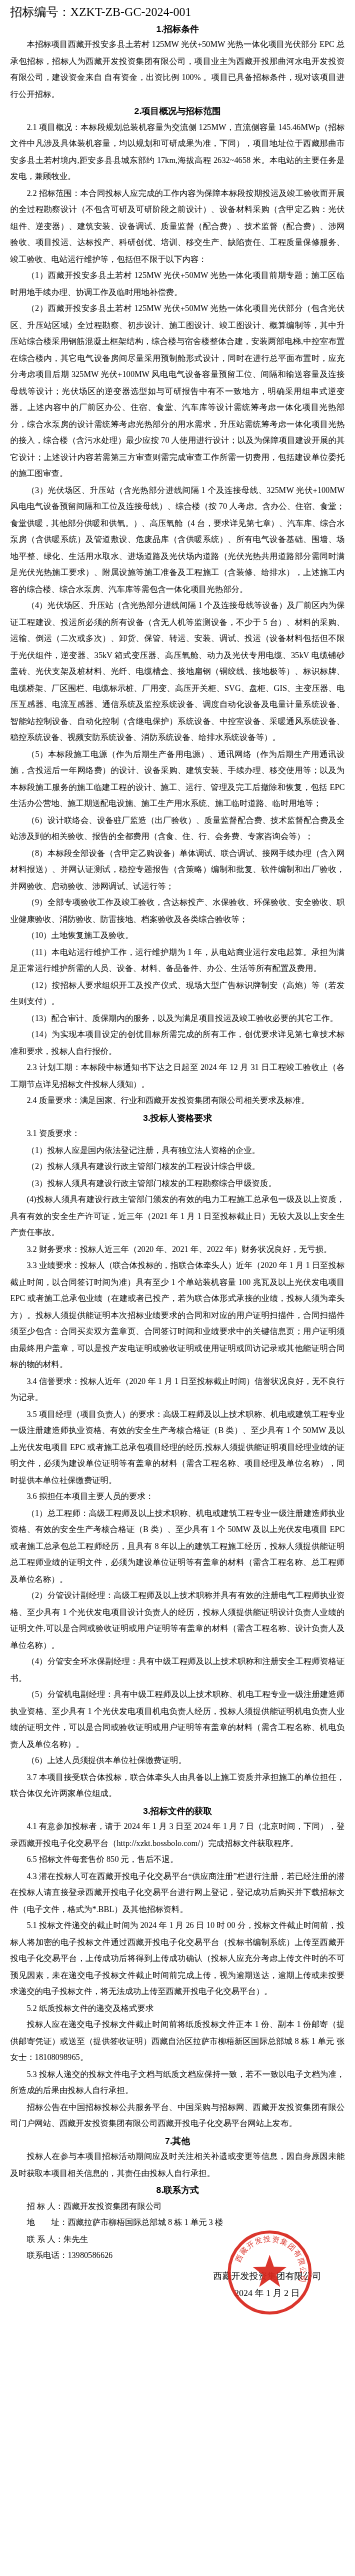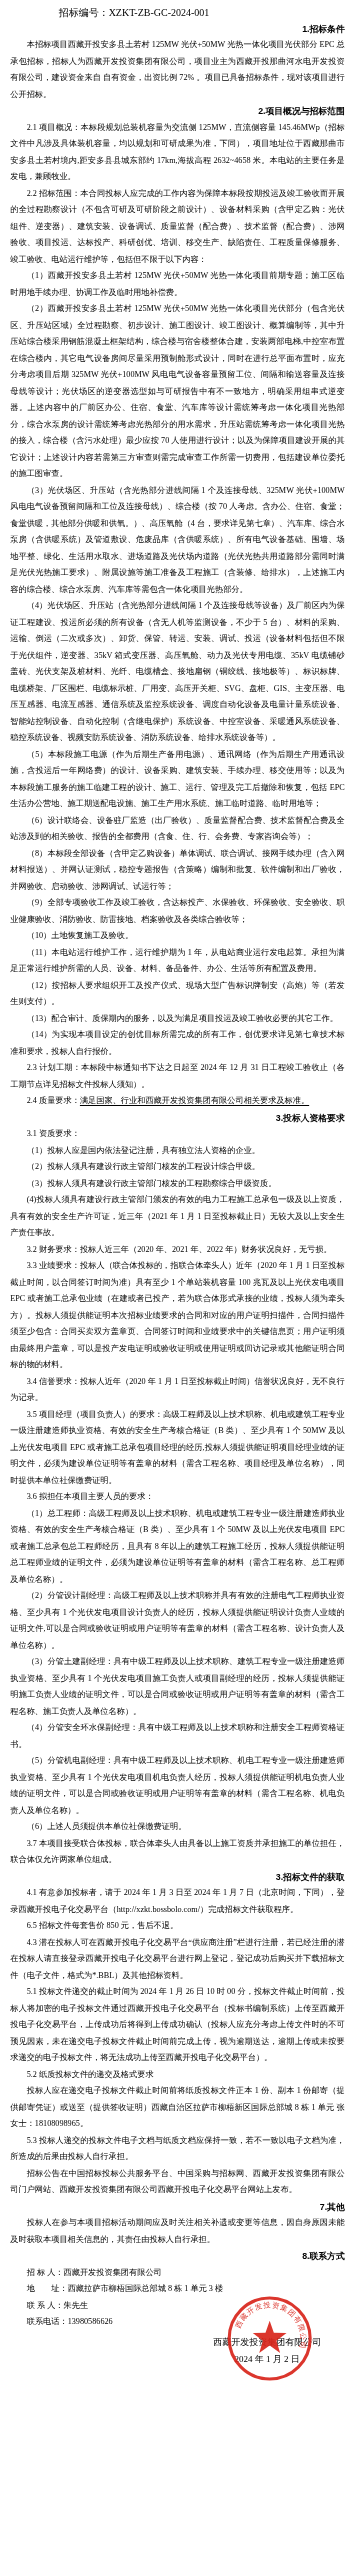--- a/index.html
+++ b/index.html
@@ -8,42 +8,41 @@
     width:355px;
     height:2689px;
     box-sizing:border-box;
     background:#ffffff;
     color:#000;
     padding:5.2px 10.3px 0 10.3px;
     font-family:"Liberation Serif","DejaVu Serif",serif;
     overflow:visible;
   }
   .doc-number{
-    font-size:10px;
+    font-size:12px;
     line-height:15.5px;
-    text-align:center;
+    text-align:left;
     padding-right:87px; 
     white-space:nowrap;
   }
   .sec-heading{
     font-family:"Liberation Sans","DejaVu Sans",sans-serif;
     font-weight:bold;
     font-size:8.8px;
     line-height:16.5px;
-    text-align:right;
+    text-align:center;
   }
   .para{
     font-size:8.2px;
     line-height:16.5px;
     text-align:justify;
     text-indent:2em;
     word-break:break-all;
   }
   .u{
-    text-decoration:underline;
     text-underline-offset:2.1px;
   }
   .sign{
     position:relative;
     width:120px;
     margin:0 17.5px 0 auto;
     text-align:center;
     font-size:9px;
     line-height:17.5px;
     padding-top:3.1px;
@@ -61,21 +60,21 @@
   }
 </style>
 </head>
 <body>
 
 <div class="page">
 
   <div>
       <div class="doc-number">招标编号：XZKT-ZB-GC-2024-001</div>
       <div class="sec-heading">1.招标条件</div>
-      <div class="para">本招标项目西藏开投安多县土若村 125MW 光伏+50MW 光热一体化项目光伏部分 EPC 总承包招标，招标人为西藏开发投资集团有限公司，项目业主为西藏开投那曲河水电开发投资有限公司，建设资金来自 自有资金，出资比例 72% 。项目已具备招标条件，现对该项目进行公开招标。</div>
+      <div class="para">本招标项目西藏开投安多县土若村 125MW 光伏+50MW 光热一体化项目光伏部分 EPC 总承包招标，招标人为西藏开发投资集团有限公司，项目业主为西藏开投那曲河水电开发投资有限公司，建设资金来自 自有资金，出资比例 100% 。项目已具备招标条件，现对该项目进行公开招标。</div>
       <div class="sec-heading">2.项目概况与招标范围</div>
       <div class="para">2.1 项目概况：本标段规划总装机容量为交流侧 125MW，直流侧容量 145.46MWp（招标文件中凡涉及具体装机容量，均以规划和可研成果为准，下同），项目地址位于西藏那曲市安多县土若村境内,距安多县县城东部约 17km,海拔高程 2632~4658 米。本电站的主要任务是发电，兼顾牧业。</div>
       <div class="para">2.2 招标范围：本合同投标人应完成的工作内容为保障本标段按期投运及竣工验收而开展的全过程勘察设计（不包含可研及可研阶段之前设计）、设备材料采购（含甲定乙购：光伏组件、逆变器）、建筑安装、设备调试、质量监督（配合费）、技术监督（配合费）、涉网验收、项目投运、达标投产、科研创优、培训、移交生产、缺陷责任、工程质量保修服务、竣工验收、电站运行维护等，包括但不限于以下内容：</div>
       <div class="para">（1）西藏开投安多县土若村 125MW 光伏+50MW 光热一体化项目前期专题；施工区临时用地手续办理、协调工作及临时用地补偿费。</div>
       <div class="para">（2）西藏开投安多县土若村 125MW 光伏+50MW 光热一体化项目光伏部分（包含光伏区、升压站区域）全过程勘察、初步设计、施工图设计、竣工图设计、概算编制等，其中升压站综合楼采用钢筋混凝土框架结构，综合楼与宿舍楼整体合建，安装两部电梯,中控室布置在综合楼内，其它电气设备房间尽量采用预制舱形式设计，同时在进行总平面布置时，应充分考虑项目后期 325MW 光伏+100MW 风电电气设备容量预留工位、间隔和输送容量及连接母线等设计；光伏场区的逆变器选型如与可研报告中有不一致地方，明确采用组串式逆变器。上述内容中的厂前区办公、住宿、食堂、汽车库等设计需统筹考虑一体化项目光热部分，综合水泵房的设计需统筹考虑光热部分的用水需求，升压站需统筹考虑一体化项目光热的接入，综合楼（含污水处理）最少应按 70 人使用进行设计；以及为保障项目建设开展的其它设计；上述设计内容若需第三方审查则需完成审查工作所需一切费用，包括建设单位委托的施工图审查。</div>
       <div class="para">（3）光伏场区、升压站（含光热部分进线间隔 1 个及连接母线、325MW 光伏+100MW 风电电气设备预留间隔和工位及连接母线）、综合楼（按 70 人考虑。含办公、住宿、食堂；食堂供暖，其他部分供暖和供氧。）、高压氧舱（4 台，要求详见第七章）、汽车库、综合水泵房（含供暖系统）及管道敷设、危废品库（含供暖系统）、所有电气设备基础、围墙、场地平整、绿化、生活用水取水、进场道路及光伏场内道路（光伏光热共用道路部分需同时满足光伏光热施工要求）、附属设施等施工准备及工程施工（含装修、给排水），上述施工内容的综合楼、综合水泵房、汽车库等需包含一体化项目光热部分。</div>
       <div class="para">（4）光伏场区、升压站（含光热部分进线间隔 1 个及连接母线等设备）及厂前区内为保证工程建设、投运所必须的所有设备（含无人机等监测设备，不少于 5 台）、材料的采购、运输、倒运（二次或多次）、卸货、保管、转运、安装、调试、投运（设备材料包括但不限于光伏组件，逆变器、35kV 箱式变压器、高压氧舱、动力及光伏专用电缆、35kV 电缆铺砂盖砖、光伏支架及桩材料、光纤、电缆槽盒、接地扁钢（铜绞线、接地极等）、标识标牌、电缆桥架、厂区围栏、电缆标示桩、厂用变、高压开关柜、SVG、盘柜、GIS、主变压器、电压互感器、电流互感器、通信系统及监控系统设备、调度自动化设备及电量计量系统设备、智能站控制设备、自动化控制（含继电保护）系统设备、中控室设备、采暖通风系统设备、稳控系统设备、视频安防系统设备、消防系统设备、给排水系统设备等）。</div>
       <div class="para">（5）本标段施工电源（作为后期生产备用电源）、通讯网络（作为后期生产用通讯设施，含投运后一年网络费）的设计、设备采购、建筑安装、手续办理、移交使用等；以及为本标段施工服务的施工临建工程的设计、施工、运行、管理及完工后撤除和恢复，包括 EPC 生活办公营地、施工期送配电设施、施工生产用水系统、施工临时道路、临时用地等；</div>
       <div class="para">（6）设计联络会、设备驻厂监造（出厂验收）、质量监督配合费、技术监督配合费及全站涉及到的相关验收、报告的全都费用（含食、住、行、会务费、专家咨询会等）；</div>
       <div class="para">（8）本标段全部设备（含甲定乙购设备）单体调试、联合调试、接网手续办理（含入网材料报送）、并网认证测试，稳控专题报告（含策略）编制和批复、软件编制和出厂验收，并网验收、启动验收、涉网调试、试运行等；</div>
@@ -93,21 +92,20 @@
       <div class="para">（2）投标人须具有建设行政主管部门核发的工程设计综合甲级。</div>
       <div class="para">（3）投标人须具有建设行政主管部门核发的工程勘察综合甲级资质。</div>
       <div class="para">(4)投标人须具有建设行政主管部门颁发的有效的电力工程施工总承包一级及以上资质，具有有效的安全生产许可证，近三年（2021 年 1 月 1 日至投标截止日）无较大及以上安全生产责任事故。</div>
       <div class="para">3.2 财务要求：投标人近三年（2020 年、2021 年、2022 年）财务状况良好，无亏损。</div>
       <div class="para">3.3 业绩要求：投标人（联合体投标的，指联合体牵头人）近年（2020 年 1 月 1 日至投标截止时间，以合同签订时间为准）具有至少 1 个单站装机容量 100 兆瓦及以上光伏发电项目 EPC 或者施工总承包业绩（在建或者已投产，若为联合体形式承接的业绩，投标人须为牵头方）。投标人须提供能证明本次招标业绩要求的合同和对应的用户证明扫描件，合同扫描件须至少包含：合同买卖双方盖章页、合同签订时间和业绩要求中的关键信息页；用户证明须由最终用户盖章，可以是投产发电证明或验收证明或使用证明或回访记录或其他能证明合同标的物的材料。</div>
       <div class="para">3.4 信誉要求：投标人近年（2020 年 1 月 1 日至投标截止时间）信誉状况良好，无不良行为记录。</div>
       <div class="para">3.5 项目经理（项目负责人）的要求：高级工程师及以上技术职称、机电或建筑工程专业一级注册建造师执业资格、有效的安全生产考核合格证（B 类）、至少具有 1 个 50MW 及以上光伏发电项目 EPC 或者施工总承包项目经理的经历,投标人须提供能证明项目经理业绩的证明文件，必须为建设单位证明等有盖章的材料（需含工程名称、项目经理及单位名称），同时提供本单位社保缴费证明。</div>
       <div class="para">3.6 拟担任本项目主要人员的要求：</div>
       <div class="para">（1）总工程师：高级工程师及以上技术职称、机电或建筑工程专业一级注册建造师执业资格、有效的安全生产考核合格证（B 类）、至少具有 1 个 50MW 及以上光伏发电项目 EPC 或者施工总承包总工程师经历，且具有 8 年以上的建筑工程施工经历，投标人须提供能证明总工程师业绩的证明文件，必须为建设单位证明等有盖章的材料（需含工程名称、总工程师及单位名称）。</div>
       <div class="para">（2）分管设计副经理：高级工程师及以上技术职称并具有有效的注册电气工程师执业资格、至少具有 1 个光伏发电项目设计负责人的经历，投标人须提供能证明设计负责人业绩的证明文件,可以是合同或验收证明或用户证明等有盖章的材料（需含工程名称、设计负责人及单位名称）。</div>
-      <div class="para">（3）分管土建副经理：具有中级工程师及以上技术职称、建筑工程专业一级注册建造师执业资格、至少具有 1 个光伏发电项目施工负责人或项目副经理的经历，投标人须提供能证明施工负责人业绩的证明文件，可以是合同或验收证明或用户证明等有盖章的材料（需含工程名称、施工负责人及单位名称）。</div>
       <div class="para">（4）分管安全环水保副经理：具有中级工程师及以上技术职称和注册安全工程师资格证书。</div>
       <div class="para">（5）分管机电副经理：具有中级工程师及以上技术职称、机电工程专业一级注册建造师执业资格、至少具有 1 个光伏发电项目机电负责人经历，投标人须提供能证明机电负责人业绩的证明文件，可以是合同或验收证明或用户证明等有盖章的材料（需含工程名称、机电负责人及单位名称）。</div>
       <div class="para">（6）上述人员须提供本单位社保缴费证明。</div>
       <div class="para">3.7 本项目接受联合体投标，联合体牵头人由具备以上施工资质并承担施工的单位担任，联合体仅允许两家单位组成。</div>
       <div class="sec-heading">3.招标文件的获取</div>
       <div class="para">4.1 有意参加投标者，请于 2024 年 1 月 3 日至 2024 年 1 月 7 日（北京时间，下同），登录西藏开投电子化交易平台（http://xzkt.bossbolo.com/）完成招标文件获取程序。</div>
       <div class="para">6.5 招标文件每套售价 850 元，售后不退。</div>
       <div class="para">4.3 潜在投标人可在西藏开投电子化交易平台“供应商注册”栏进行注册，若已经注册的潜在投标人请直接登录西藏开投电子化交易平台进行网上登记，登记成功后购买并下载招标文件（电子文件，格式为*.BBL）及其他招标资料。</div>
       <div class="para">5.1 投标文件递交的截止时间为 2024 年 1 月 26 日 10 时 00 分，投标文件截止时间前，投标人将加密的电子投标文件通过西藏开投电子化交易平台（投标书编制系统）上传至西藏开投电子化交易平台，上传成功后将得到上传成功确认（投标人应充分考虑上传文件时的不可预见因素，未在递交电子投标文件截止时间前完成上传，视为逾期送达，逾期上传或未按要求递交的电子投标文件，将无法成功上传至西藏开投电子化交易平台）。</div>
       <div class="para">5.2 纸质投标文件的递交及格式要求</div>

